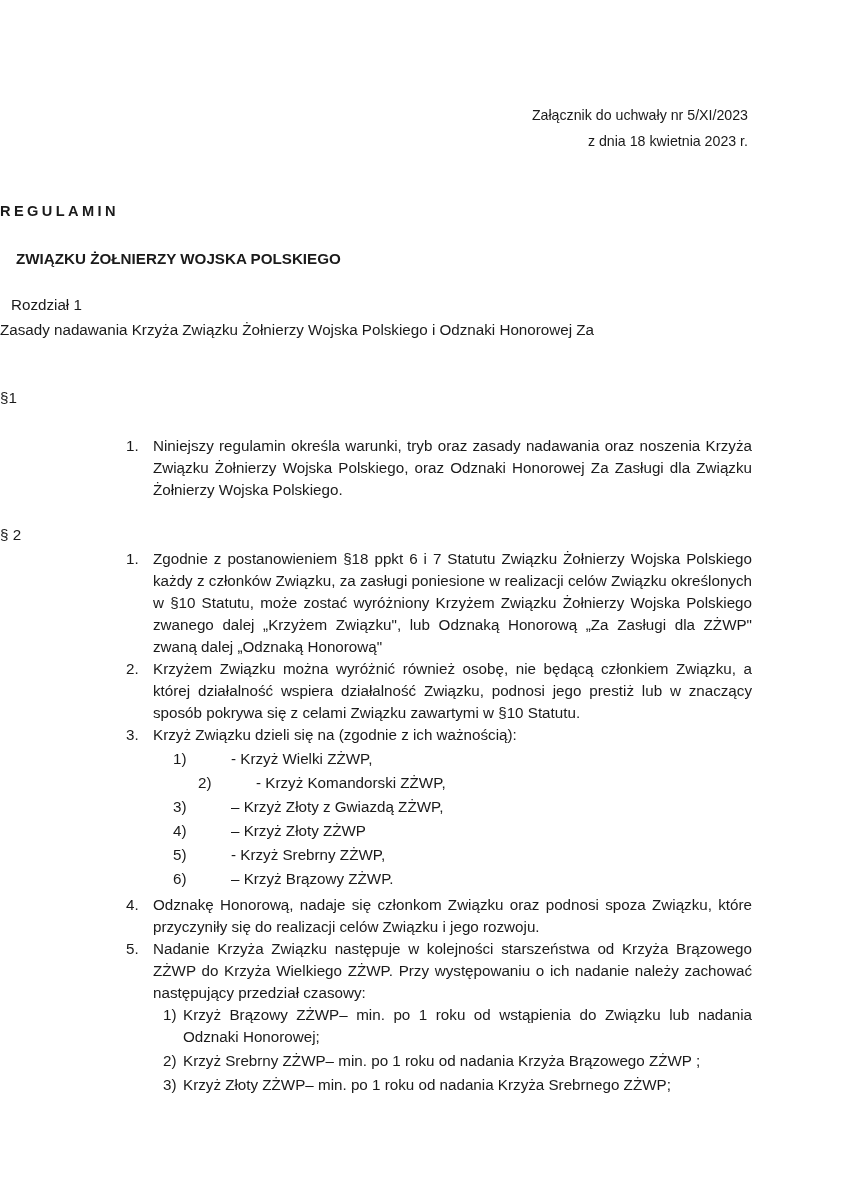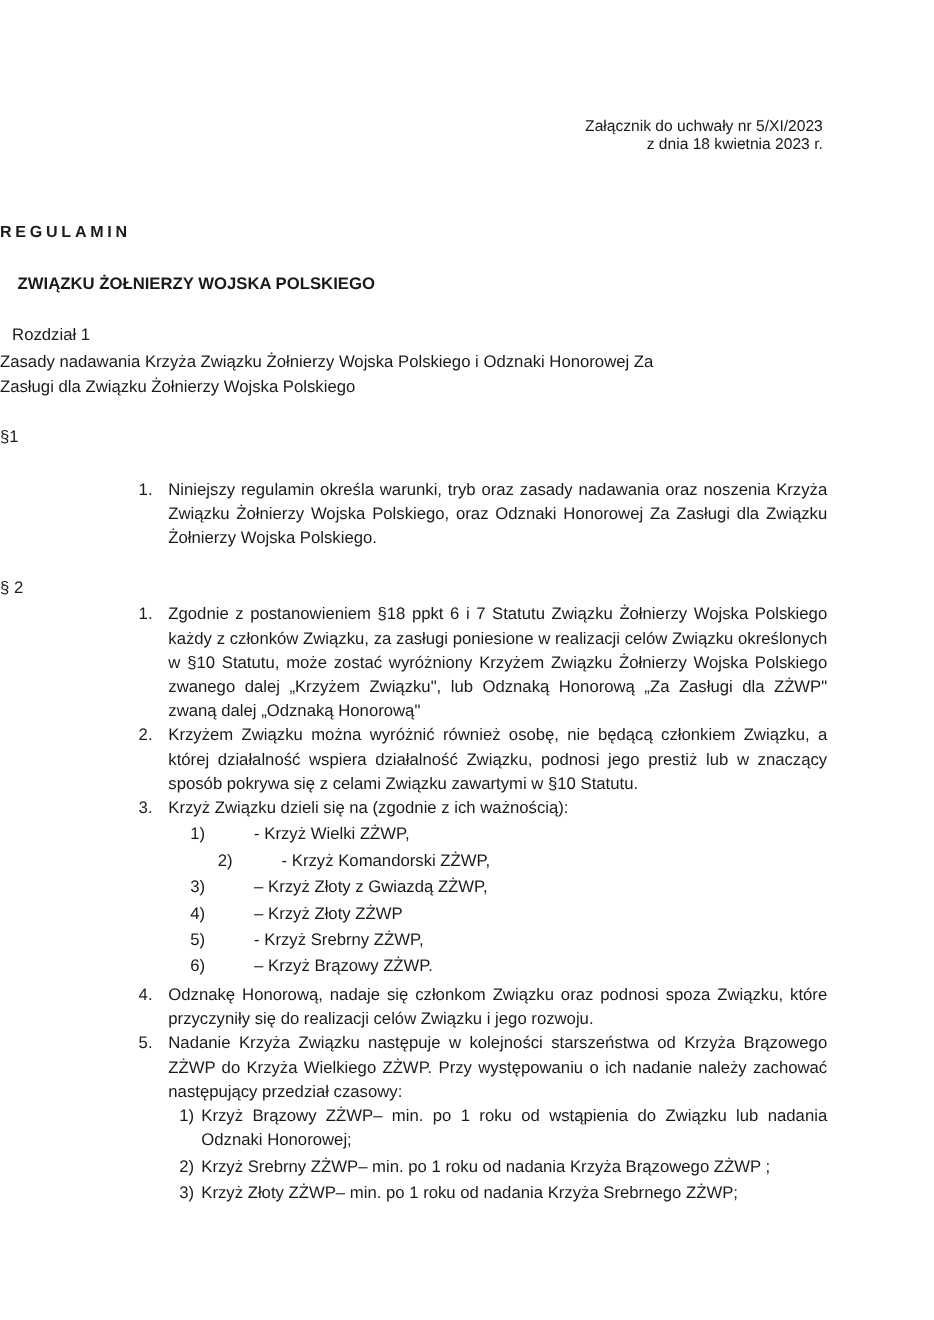--- a/index.html
+++ b/index.html
@@ -4,21 +4,21 @@
 <style>
   html, body { margin: 0; padding: 0; background: #ffffff; }
   body {
     width: 849px; height: 1200px; overflow: hidden; position: relative;
     font-family: "Liberation Sans", sans-serif; color: #1a1a1a;
     font-size: 15.2px;
   }
   .page { position: absolute; left: 0; top: 0; width: 849px; height: 1200px; }
   .annex { position: absolute; right: 101px; text-align: right; font-size: 14.2px; }
   .annex.l1 { top: 107px; }
-  .annex.l2 { top: 123px; }
+  .annex.l2 { top: 133px; }
   .center { position: absolute; left: 0; width: 849px; text-align: left; }
   .reg-title { top: 203px; font-weight: bold; font-size: 14.6px; letter-spacing: 3.4px; }
   .reg-sub1 { top: 228px; font-weight: bold; font-size: 15.2px; }
   .reg-sub2 { top: 250px; font-weight: bold; font-size: 15.2px; margin-left: 16px; }
   .chap { top: 296px; font-size: 15.2px; margin-left: 11px; }
   .chap-desc1 { top: 321px; }
   .chap-desc2 { top: 343px; }
   .par1 { top: 389px; }
   .par2 { top: 526px; }
   .item {
@@ -44,21 +44,20 @@
 <div class="page">
 
   <div class="annex l1">Załącznik do uchwały  nr 5/XI/2023</div>
   <div class="annex l2">z dnia 18 kwietnia 2023 r.</div>
 
   <div class="center reg-title">REGULAMIN</div>
   <div class="center reg-sub2">ZWIĄZKU ŻOŁNIERZY WOJSKA POLSKIEGO</div>
 
   <div class="center chap">Rozdział 1</div>
   <div class="center chap-desc1">Zasady nadawania Krzyża Związku Żołnierzy Wojska Polskiego i Odznaki Honorowej  Za</div>
-  <div class="center chap-desc2">Zasługi dla Związku Żołnierzy Wojska Polskiego</div>
 
   <div class="center par1">§1</div>
   <div class="item" style="top:435px;">
     <span class="num">1.</span>
     <span class="txt last-left">Niniejszy regulamin określa warunki, tryb oraz zasady nadawania oraz noszenia Krzyża Związku Żołnierzy Wojska Polskiego, oraz Odznaki Honorowej Za Zasługi dla Związku Żołnierzy Wojska Polskiego.</span>
   </div>
 
   <div class="center par2">§ 2</div>
 
   <div class="item" style="top:548px;">

